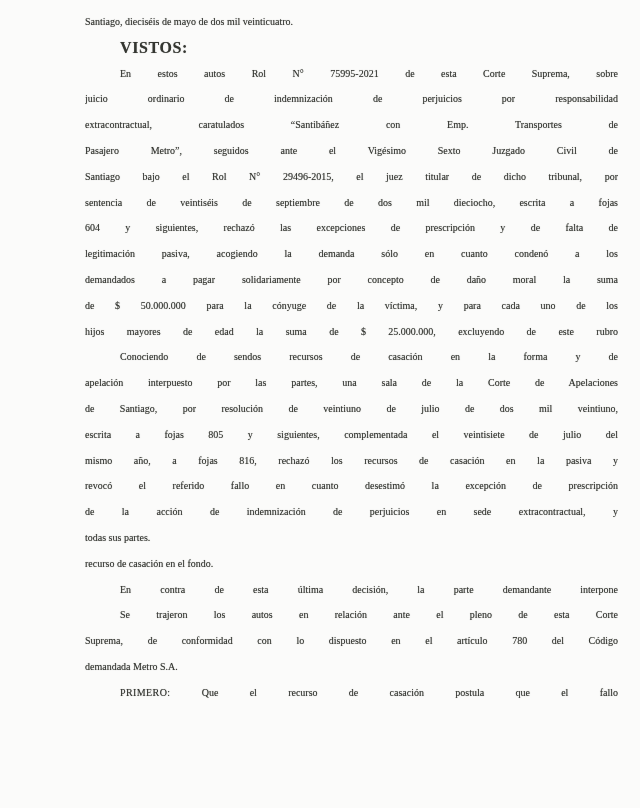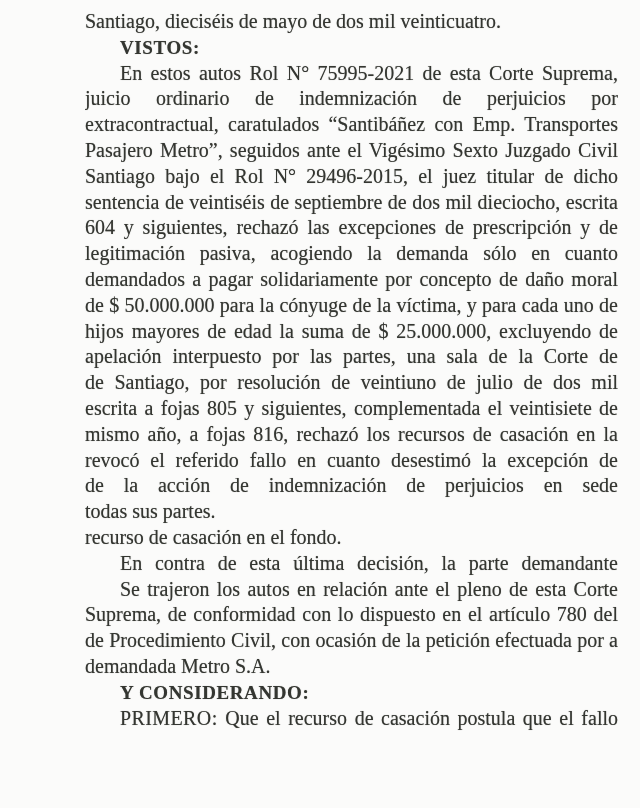--- a/index.html
+++ b/index.html
@@ -19,32 +19,32 @@
   .textblock {
     position: absolute;
     left: 85px;
     top: 0;
     width: 533px;
     padding-top: 9px;
   }
   .line {
     height: 25.8px;
     line-height: 25.8px;
-    font-size: 20px;
+    font-size: 10px;
     text-align: justify;
     text-align-last: justify;
     overflow: hidden;
     text-shadow: 0 0 0.8px rgba(52, 54, 49, 0.55);
   }
   .line.last { text-align-last: left; }
   .indent { padding-left: 35px; }
   .heading {
     font-weight: bold;
     letter-spacing: 0.6px;
-    font-size: 19px;
+    font-size: 16px;
   }
   .bold { font-weight: normal; letter-spacing: 0.4px; }
 </style>
 </head>
 <body>
 
 <div class="page">
   <div class="textblock">
 
     <div class="line last">Santiago, dieciséis de mayo de dos mil veinticuatro.</div>
@@ -56,37 +56,36 @@
     <div class="line">extracontractual, caratulados “Santibáñez con Emp. Transportes de</div>
     <div class="line">Pasajero Metro”, seguidos ante el Vigésimo Sexto Juzgado Civil de</div>
     <div class="line">Santiago bajo el Rol N° 29496-2015, el juez titular de dicho tribunal, por</div>
     <div class="line">sentencia de veintiséis de septiembre de dos mil dieciocho, escrita a fojas</div>
     <div class="line">604 y siguientes, rechazó las excepciones de prescripción y de falta de</div>
     <div class="line">legitimación pasiva, acogiendo la demanda sólo en cuanto condenó a los</div>
     <div class="line">demandados a pagar solidariamente por concepto de daño moral la suma</div>
     <div class="line">de $ 50.000.000 para la cónyuge de la víctima, y para cada uno de los</div>
     <div class="line">hijos mayores de edad la suma de $ 25.000.000, excluyendo de este rubro</div>
 
+    <div class="line indent">Conociendo de sendos recursos de casación en la forma y de</div>
     <div class="line">apelación interpuesto por las partes, una sala de la Corte de Apelaciones</div>
     <div class="line">de Santiago, por resolución de veintiuno de julio de dos mil veintiuno,</div>
     <div class="line">escrita a fojas 805 y siguientes, complementada el veintisiete de julio del</div>
     <div class="line">mismo año, a fojas 816, rechazó los recursos de casación en la pasiva y</div>
     <div class="line">revocó el referido fallo en cuanto desestimó la excepción de prescripción</div>
     <div class="line">de la acción de indemnización de perjuicios en sede extracontractual, y</div>
     <div class="line last">todas sus partes.</div>
 
     <div class="line last">recurso de casación en el fondo.</div>
     <div class="line indent">En contra de esta última decisión, la parte demandante interpone</div>
 
     <div class="line indent">Se trajeron los autos en relación ante el pleno de esta Corte</div>
     <div class="line">Suprema, de conformidad con lo dispuesto en el artículo 780 del Código</div>
-    <div class="line">de Procedimiento Civil, con ocasión de la petición efectuada por a</div>
     <div class="line last">demandada Metro S.A.</div>
 
-    <div class="line last indent heading">Y CONSIDERANDO:</div>
 
     <div class="line indent">
       <span class="bold">PRIMERO:</span>
       <span>Que el recurso de casación postula que el fallo</span>
     </div>
 
   </div>
 </div>
 
 </body></html>

